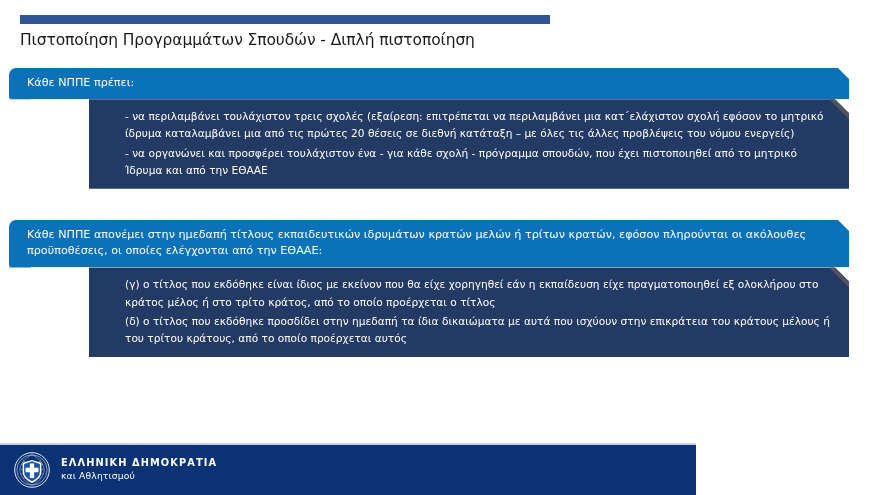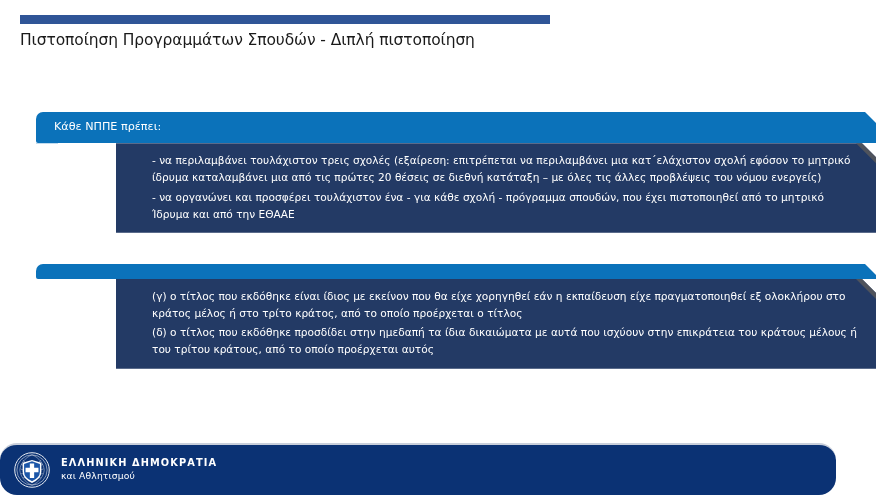--- a/index.html
+++ b/index.html
@@ -33,23 +33,22 @@
     font-size: 15.5px;
     font-weight: normal;
     color: #1a1a1a;
     letter-spacing: -0.1px;
     white-space: nowrap;
   }
 
   
   .group {
     position: absolute;
-    left: 36px;
+    left: 9px;
     width: 840px;
-    margin-top: 44px;
   }
   #group-1 { top: 68px; }
   #group-2 { top: 220px; }
 
   
   .band {
     position: relative;
     background: #0b72ba;
     color: #ffffff;
     font-size: 11.2px;
@@ -102,28 +101,27 @@
   }
   .body-box p + p {
     margin-top: 2px;
   }
 
   
   .footer {
     position: absolute;
     left: 0;
     bottom: 0;
-    width: 836px;
+    width: 696px;
     height: 52px;
     background: #0b3274;
     border-top: 2px solid #c9cfdb;
     box-sizing: border-box;
     display: flex;
     align-items: center;
-    border-radius: 17px;
   }
   .emblem {
     margin-left: 14px;
     width: 36px;
     height: 36px;
     flex: 0 0 36px;
   }
   .footer-text {
     margin-left: 11px;
     color: #ffffff;
@@ -154,20 +152,21 @@
   </div>
   <div class="body-box">
     <div class="fold"></div>
     <p>-  να περιλαμβάνει τουλάχιστον τρεις σχολές (εξαίρεση: επιτρέπεται να περιλαμβάνει μια κατ΄ελάχιστον σχολή εφόσον το μητρικό ίδρυμα καταλαμβάνει μια από τις πρώτες 20 θέσεις σε διεθνή κατάταξη – με όλες τις άλλες προβλέψεις του νόμου ενεργείς)</p>
     <p>-  να οργανώνει και προσφέρει τουλάχιστον ένα - για κάθε σχολή - πρόγραμμα σπουδών, που έχει πιστοποιηθεί από το μητρικό Ίδρυμα και από την ΕΘΑΑΕ</p>
   </div>
 </div>
 
 <div class="group" id="group-2">
   <div class="band">
+    <span>Κάθε ΝΠΠΕ απονέμει στην ημεδαπή τίτλους εκπαιδευτικών ιδρυμάτων κρατών μελών ή τρίτων κρατών, εφόσον πληρούνται οι ακόλουθες προϋποθέσεις, οι οποίες ελέγχονται από την ΕΘΑΑΕ:</span>
     <span class="band-tab"></span>
   </div>
   <div class="body-box">
     <div class="fold"></div>
     <p>(γ) ο τίτλος που εκδόθηκε είναι ίδιος με εκείνον που θα είχε χορηγηθεί εάν η εκπαίδευση είχε πραγματοποιηθεί εξ ολοκλήρου στο κράτος μέλος ή στο τρίτο κράτος, από το οποίο προέρχεται ο τίτλος</p>
     <p>(δ) ο τίτλος που εκδόθηκε προσδίδει στην ημεδαπή τα ίδια δικαιώματα με αυτά που ισχύουν στην επικράτεια του κράτους μέλους ή του τρίτου κράτους, από το οποίο προέρχεται αυτός</p>
   </div>
 </div>
 
 <div class="footer">

